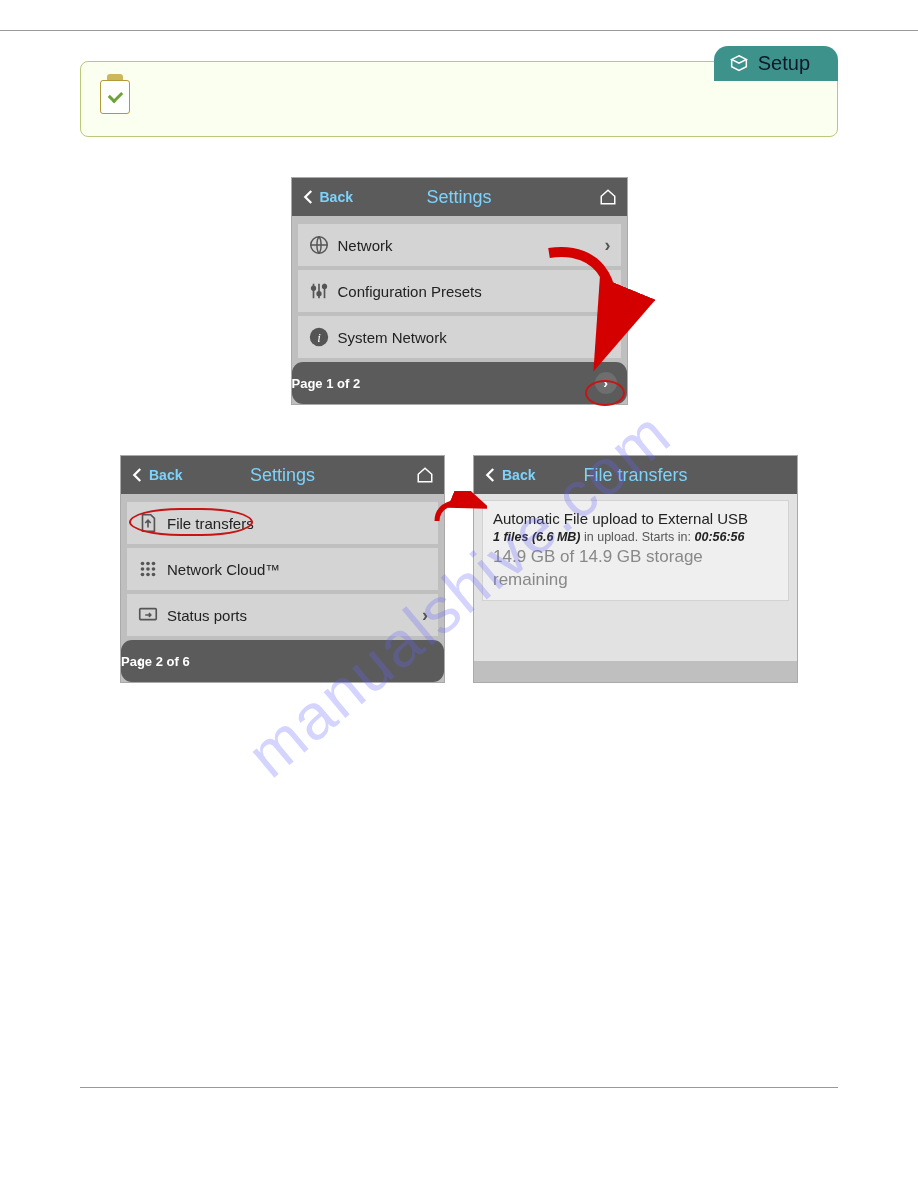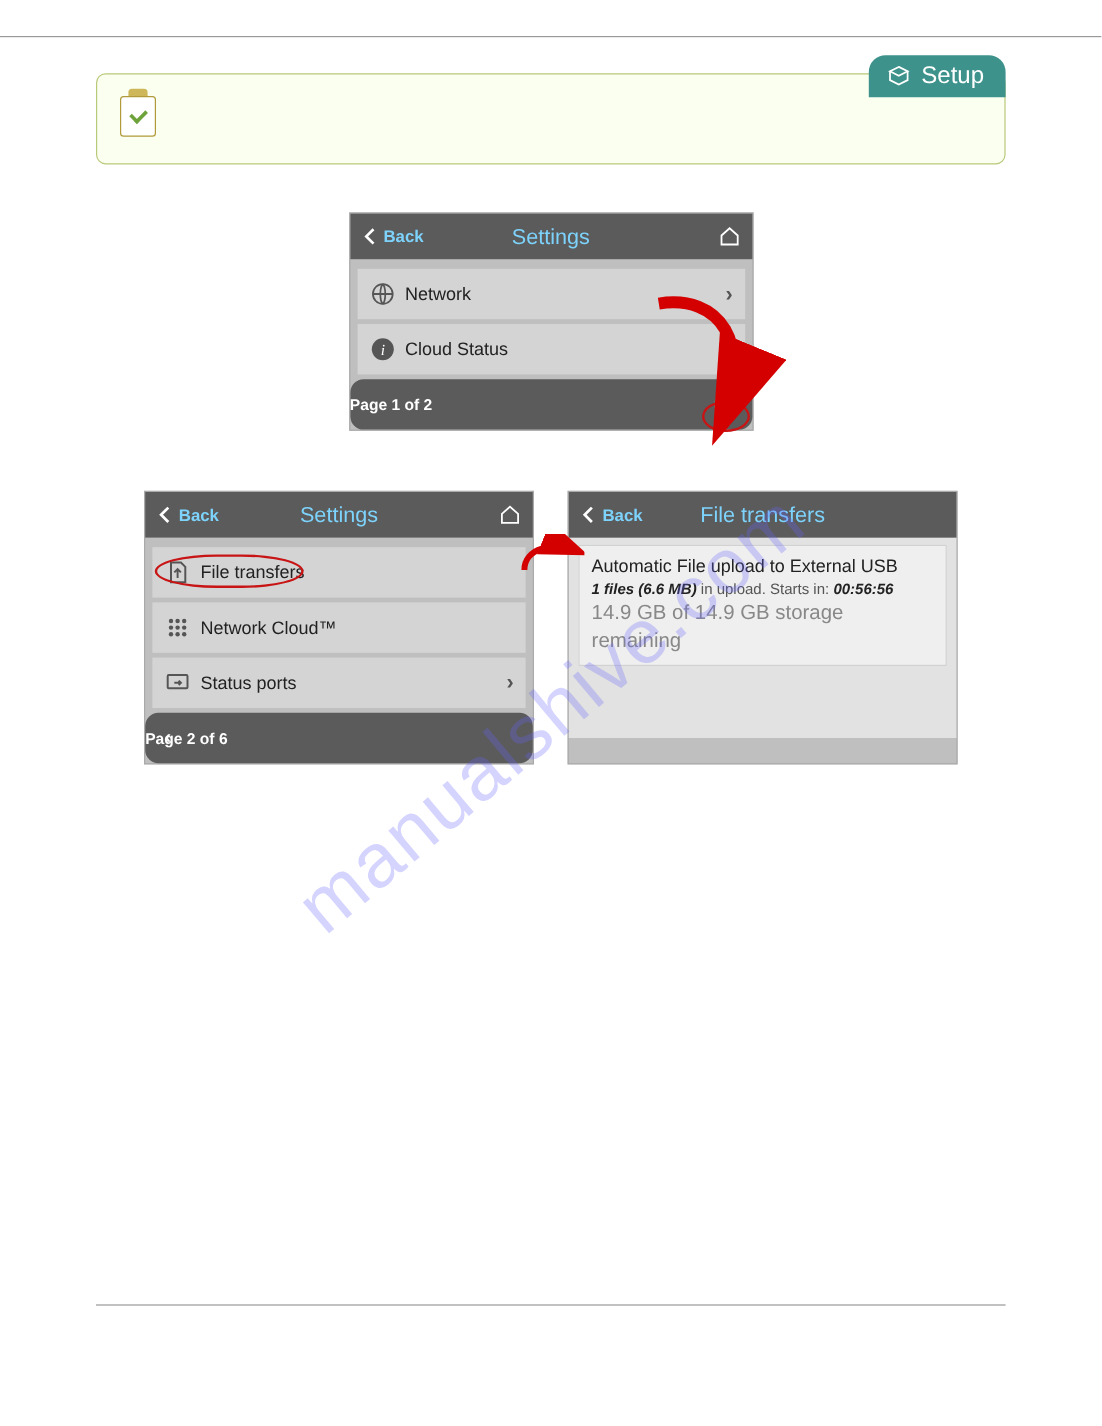--- a/index.html
+++ b/index.html
@@ -14,23 +14,23 @@
   .top-rule {
     border: none;
     border-top: 1px solid #999;
     margin-top: 30px;
   }
   .setup-tab {
     position: absolute;
     right: 80px;
     top: 46px;
     background: #3d938c;
-    color: #ffffff;
+    color: #0f172a;
     font-size: 20px;
-    padding: 6px 18px 6px 14px;
+    padding: 6px 28px 6px 14px;
     border-top-left-radius: 14px;
     border-top-right-radius: 14px;
     display: flex;
     align-items: center;
     gap: 8px;
   }
   .setup-tab svg { width: 22px; height: 22px; }
   .note-box {
     margin: 30px 80px 0 80px;
     border: 1px solid #b8c97a;
@@ -263,26 +263,38 @@
           <svg viewBox="0 0 24 24" fill="none" stroke="#555" stroke-width="1.6">
               <circle cx="12" cy="12" r="9"></circle>
               <path d="M3 12h18M12 3c3 3 3 15 0 18M12 3c-3 3-3 15 0 18"></path>
             </svg>
         </span>
         <span>Network</span>
         <span class="chev">›</span>
       </div>
       <div class="dev-row">
         <span class="ic">
+          <svg viewBox="0 0 24 24" fill="none" stroke="#555" stroke-width="1.8">
+              <path d="M6 4v16M12 4v16M18 4v16"></path>
+              <circle cx="6" cy="9" r="2" fill="#555"></circle>
+              <circle cx="12" cy="15" r="2" fill="#555"></circle>
+              <circle cx="18" cy="7" r="2" fill="#555"></circle>
+            </svg>
+        </span>
+        <span>Configuration Presets</span>
+        <span class="chev">›</span>
+      </div>
+      <div class="dev-row">
+        <span class="ic">
           <svg viewBox="0 0 24 24">
               <circle cx="12" cy="12" r="10" fill="#555"></circle>
               <text x="12" y="17" font-size="14" font-style="italic" text-anchor="middle" fill="#fff" font-family="Georgia,serif">i</text>
             </svg>
         </span>
-        <span>Cloud Status</span>
+        <span>System Network</span>
         <span class="chev">›</span>
       </div>
     </div>
     <div class="dev-footer">
       <span>Page 1 of 2</span>
       <div class="next">›</div>
       <div class="red-ellipse-next"></div>
     </div>
   </div>
 

